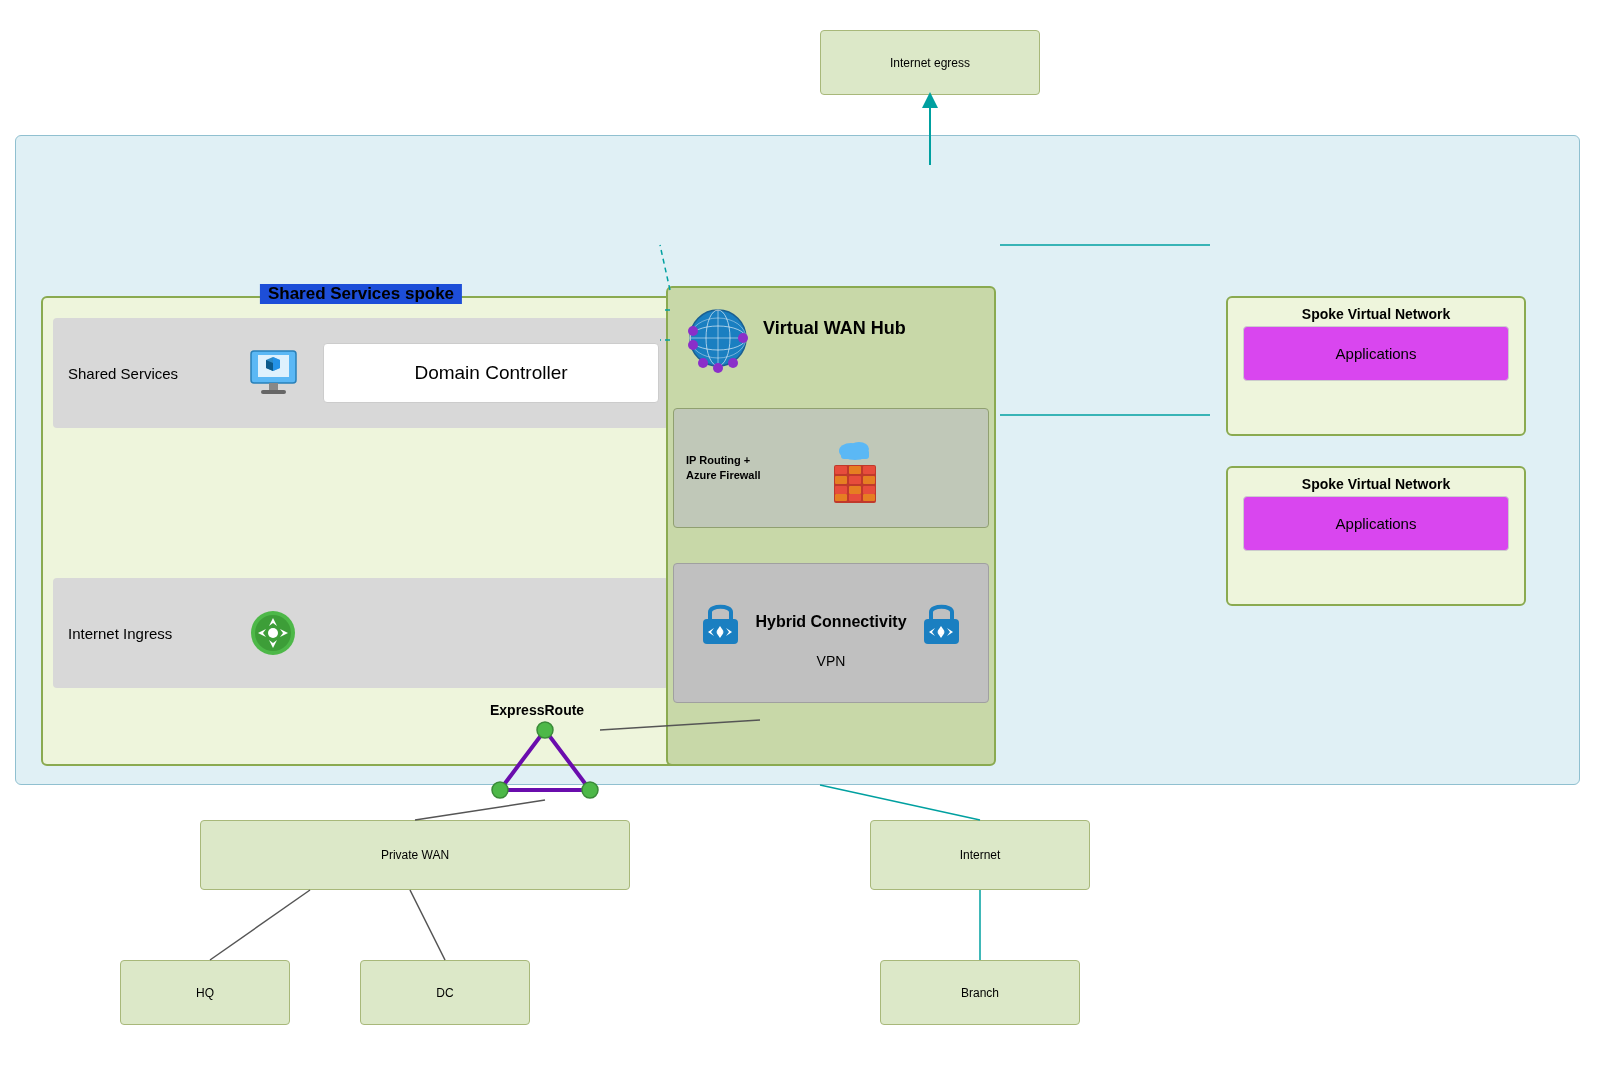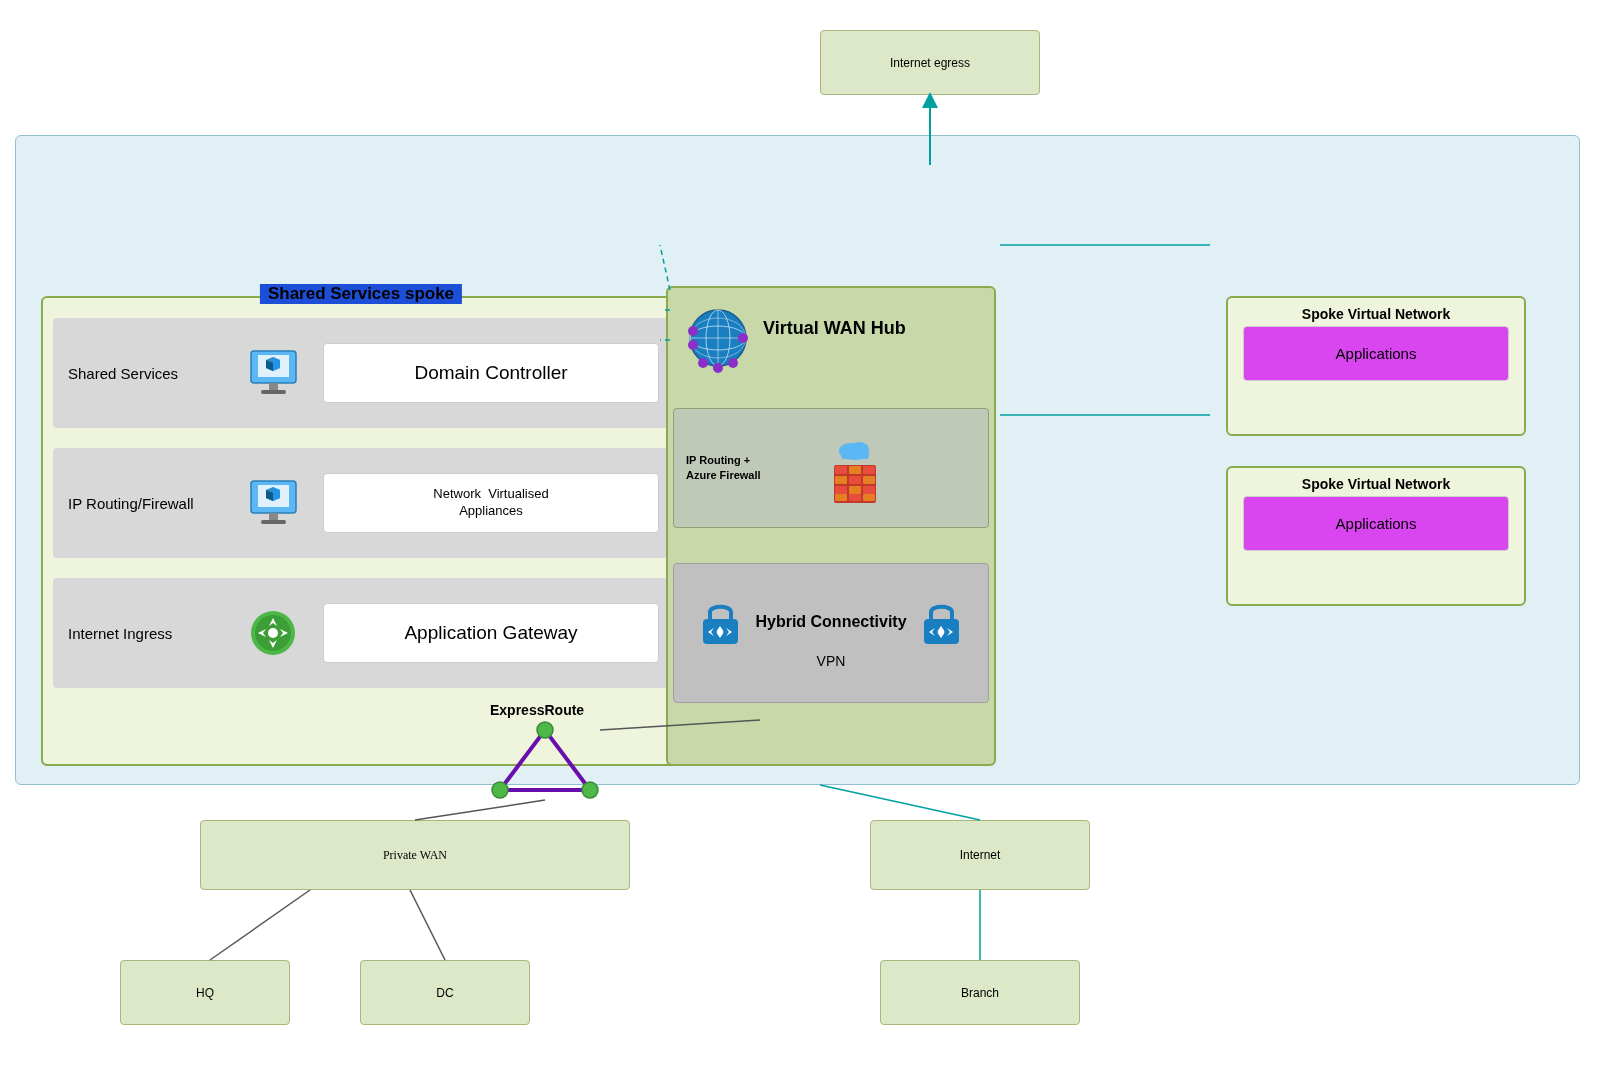--- a/index.html
+++ b/index.html
@@ -180,21 +180,20 @@
       justify-content: center;
       font-size: 12px;
       font-weight: 500;
     }
 
     .private-wan {
       top: 820px;
       left: 200px;
       width: 430px;
       height: 70px;
-      font-family: Liberation Serif, serif;
     }
 
     .internet-box {
       top: 820px;
       left: 870px;
       width: 220px;
       height: 70px;
     }
 
     .hq-box {
@@ -257,59 +256,37 @@
             <polygon points="27,11 34,14 34,22 27,25" fill="#2196f3" opacity="0.7"></polygon>
             <rect x="23" y="37" width="9" height="8" fill="#888"></rect>
             <rect x="15" y="44" width="25" height="4" rx="2" fill="#666"></rect>
           </svg>
         </div>
         <div class="service-row-box">
           <span>Domain Controller</span>
         </div>
       </div>
 
-      <div class="service-row service-row-2">
-        <div class="service-row-label">
-          <span>IP Routing/Firewall</span>
-        </div>
-        <div class="service-row-icon">
-          <svg width="55" height="55" viewBox="0 0 55 55">
-            <rect x="5" y="5" width="45" height="32" rx="3" fill="#5bb8f5" stroke="#2980b9" stroke-width="1.5"></rect>
-            <rect x="12" y="9" width="31" height="22" fill="#fff" opacity="0.8"></rect>
-            <polygon points="20,14 27,11 34,14 34,22 27,25 20,22" fill="#1a7fc1" opacity="0.9"></polygon>
-            <polygon points="20,14 27,17 27,25 20,22" fill="#0d5a8a"></polygon>
-            <polygon points="27,11 34,14 34,22 27,25" fill="#2196f3" opacity="0.7"></polygon>
-            <rect x="23" y="37" width="9" height="8" fill="#888"></rect>
-            <rect x="15" y="44" width="25" height="4" rx="2" fill="#666"></rect>
-          </svg>
-        </div>
-        <div class="service-row-box" style="font-size:13px; text-align:center; line-height:1.3;">
-          Network &nbsp;Virtualised<br>Appliances
-        </div>
-      </div>
 
       <div class="service-row service-row-3">
         <div class="service-row-label">
           <span>Internet Ingress</span>
         </div>
         <div class="service-row-icon">
 
           <svg width="55" height="55" viewBox="0 0 55 55">
             <circle cx="27" cy="27" r="22" fill="#4db848"></circle>
             <circle cx="27" cy="27" r="18" fill="#3d9e38"></circle>
 
             <polygon points="27,12 31,20 27,17 23,20" fill="white"></polygon>
             <polygon points="27,42 23,34 27,37 31,34" fill="white"></polygon>
             <polygon points="12,27 20,23 17,27 20,31" fill="white"></polygon>
             <polygon points="42,27 34,31 37,27 34,23" fill="white"></polygon>
             <circle cx="27" cy="27" r="5" fill="white"></circle>
           </svg>
-        </div>
-        <div class="service-row-box">
-          <span>Application Gateway</span>
         </div>
       </div>
     </div>
 
     <div class="vwan-hub">
 
       <div style="position:absolute; top:15px; left:15px;">
         <svg width="70" height="70" viewBox="0 0 70 70">
 
           <circle cx="35" cy="35" r="28" fill="#1a7fc1" stroke="#1a5f91" stroke-width="1.5"></circle>

